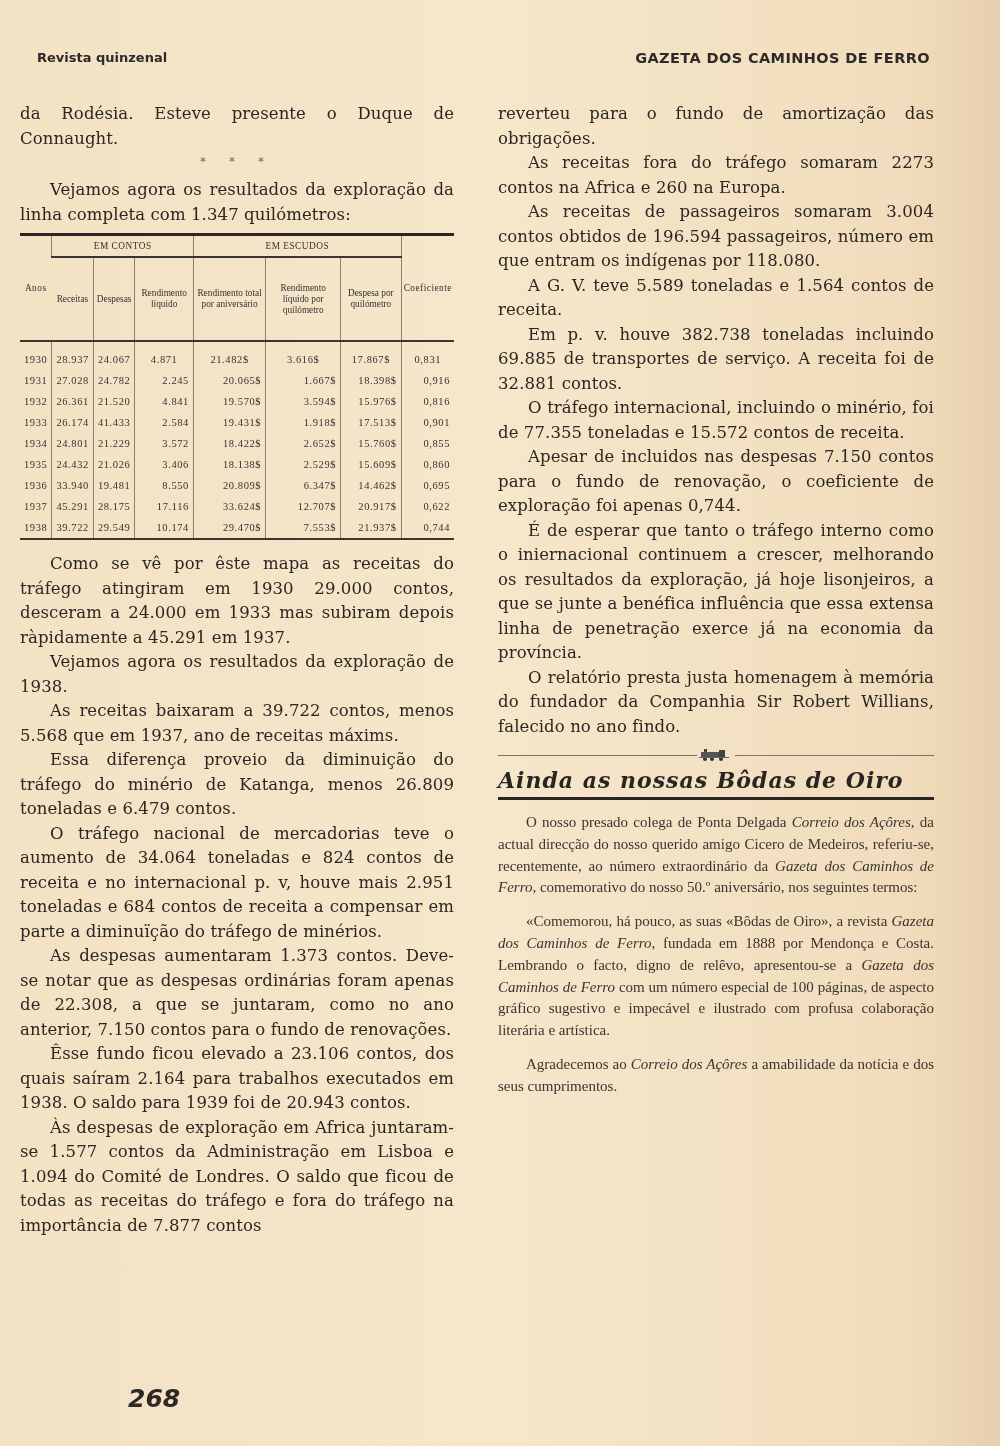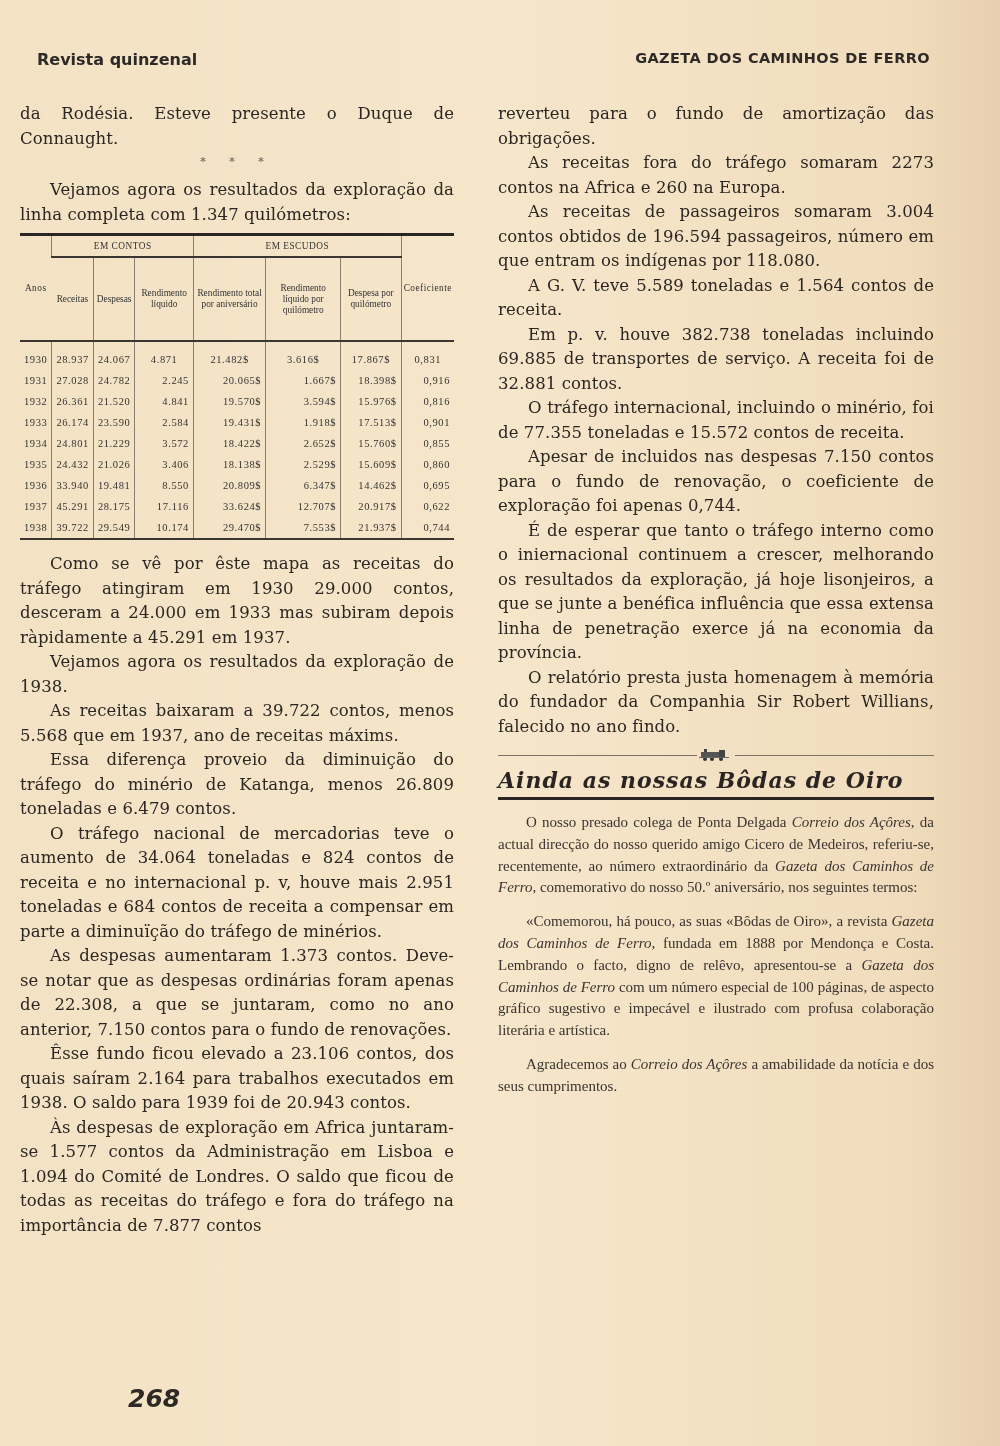--- a/index.html
+++ b/index.html
@@ -7,21 +7,21 @@
     width:1000px; height:1446px; overflow:hidden;
     background: linear-gradient(90deg, #f3e2c4 0%, #f6e6ca 50%, #f1ddbd 90%, #e6cfae 100%);
     color:#2b2622;
     font-family: "DejaVu Serif", serif;
     position:relative;
   }
   .running-head {
     position:absolute; top:50px;
     font-family:"DejaVu Sans", sans-serif; font-weight:bold; color:#2d2a27;
   }
-  .rh-left { left:37px; font-size:16px; }
+  .rh-left { left:37px; font-size:13px; }
   .rh-right { right:70px; font-size:14.5px; letter-spacing:0.4px; }
   .col { position:absolute; top:102px; }
   .col-left { left:20px; width:434px; }
   .col-right { left:498px; width:436px; }
   .para {
     font-family:"DejaVu Serif", serif; font-size:16.5px; line-height:24.5px;
     text-align:justify; margin:0; text-indent:30px; color:#2b2622;
     letter-spacing:0.1px;
   }
   .para.noindent { text-indent:0; }
@@ -110,21 +110,21 @@
           <td>21.520</td>
           <td>4.841</td>
           <td>19.570$</td>
           <td>3.594$</td>
           <td>15.976$</td>
           <td>0,816</td>
         </tr>
         <tr>
           <td>1933</td>
           <td>26.174</td>
-          <td>23.590</td>
+          <td>41.433</td>
           <td>2.584</td>
           <td>19.431$</td>
           <td>1.918$</td>
           <td>17.513$</td>
           <td>0,901</td>
         </tr>
         <tr>
           <td>1934</td>
           <td>24.801</td>
           <td>21.229</td>

